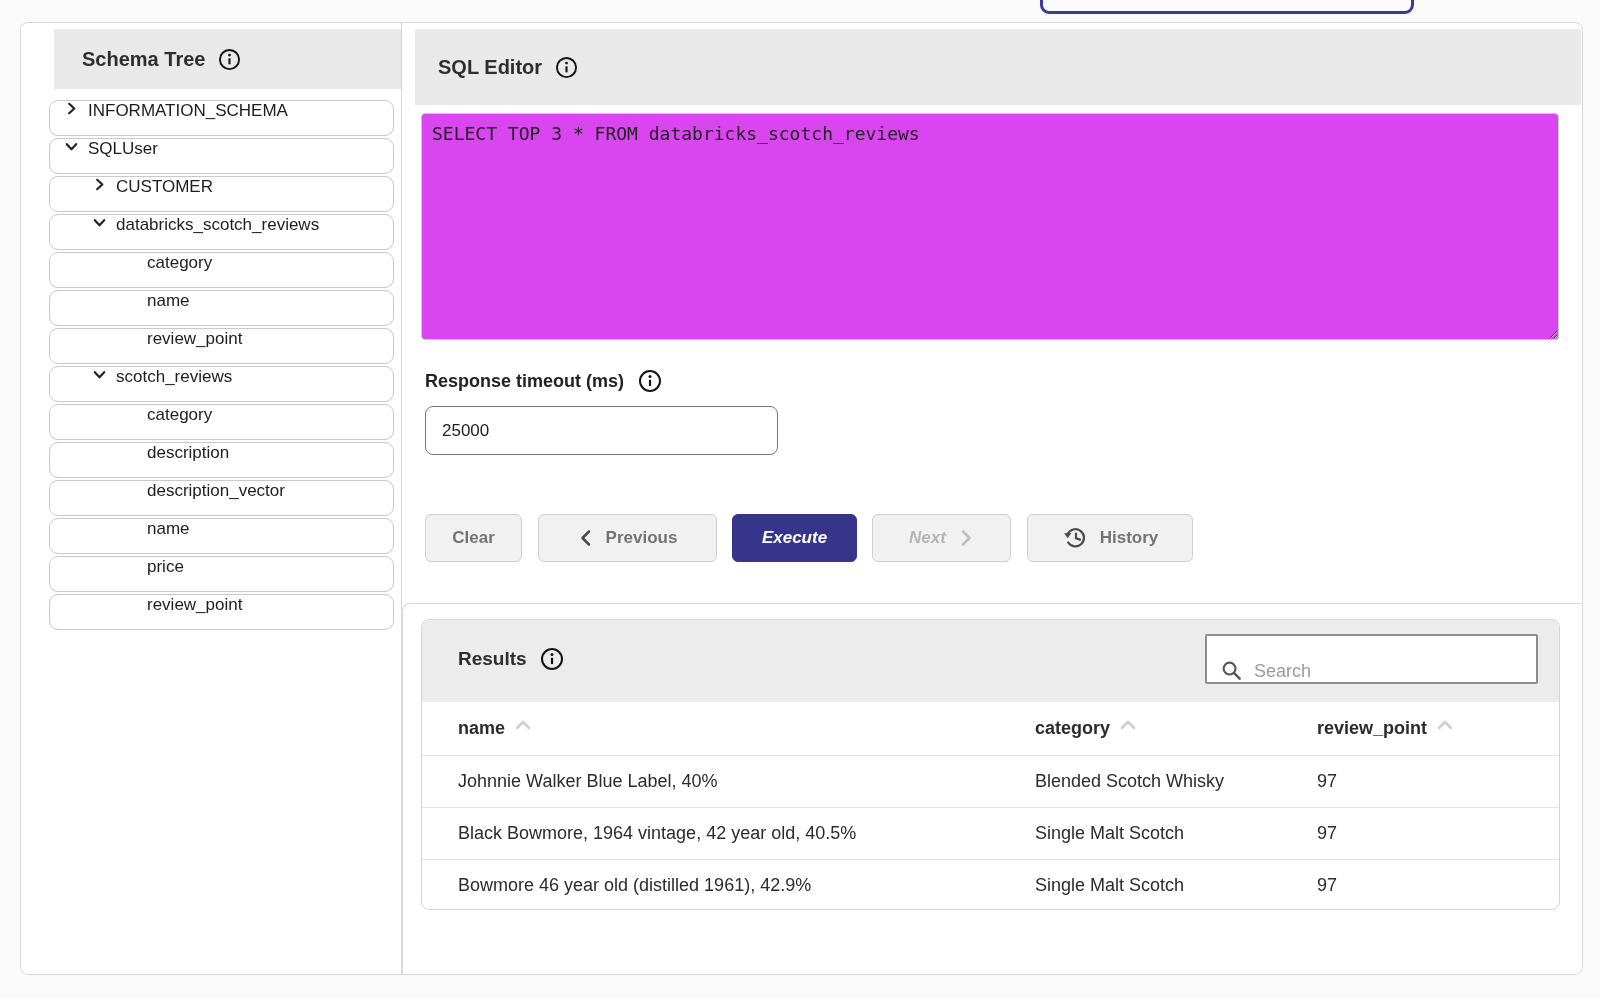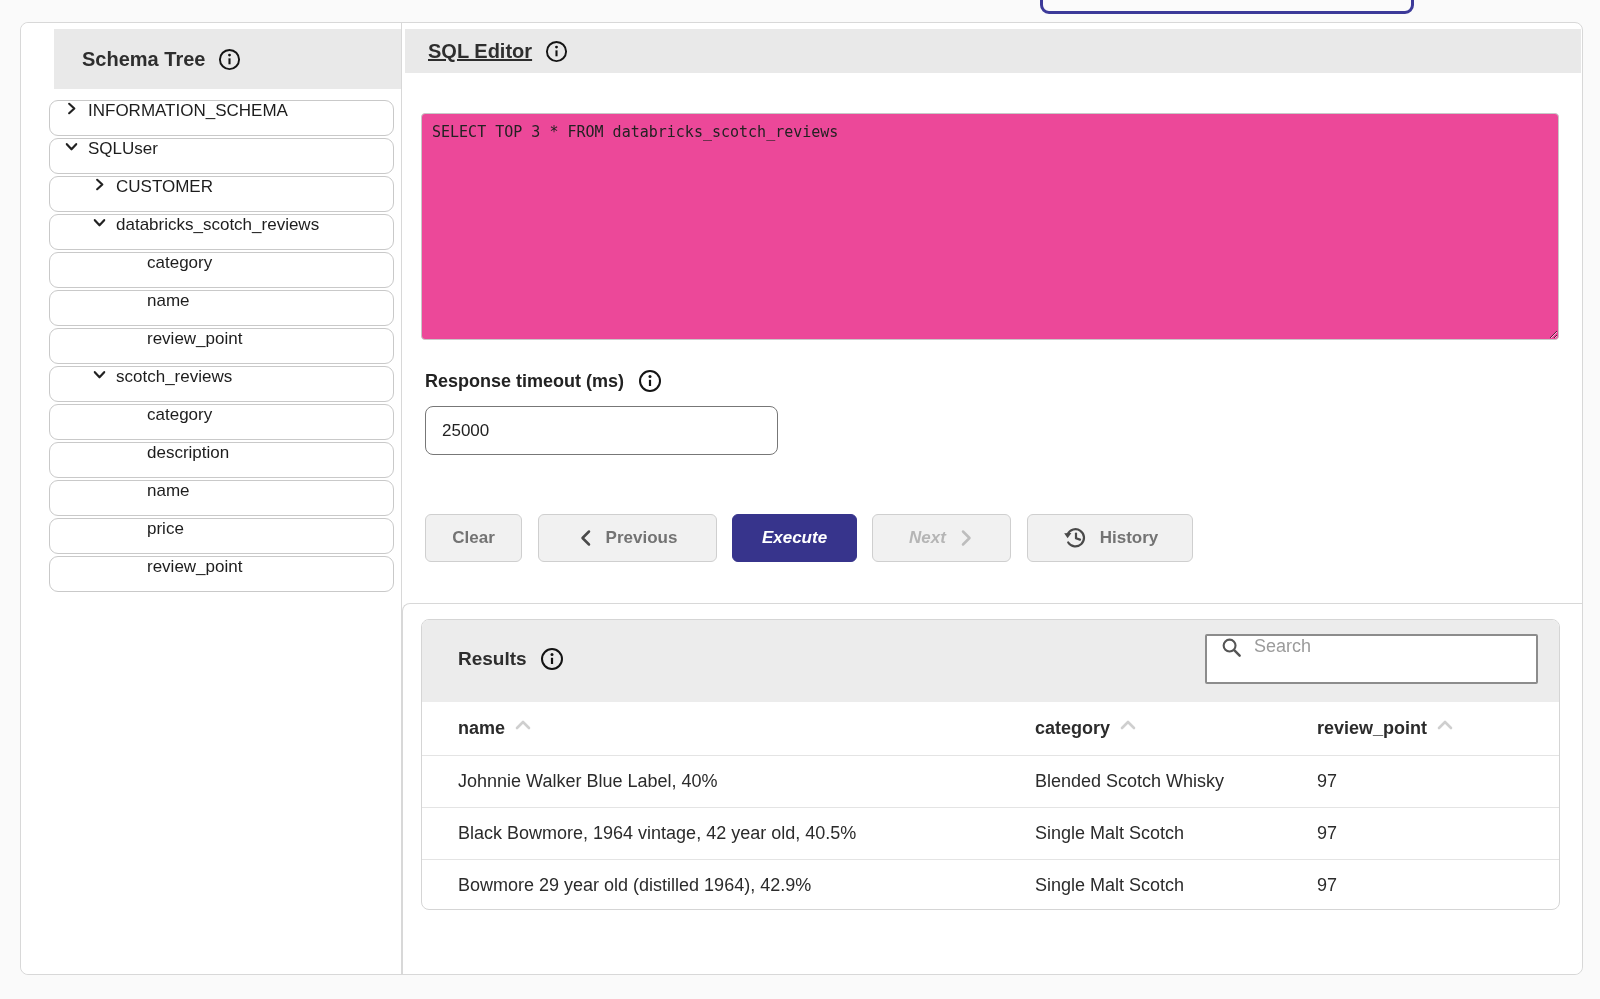--- a/index.html
+++ b/index.html
@@ -48,27 +48,27 @@
   .tree-item .chev{ margin-right:9px; flex:0 0 auto; display:inline-flex; }
   .lvl0{ padding-left:14px; }
   .lvl1{ padding-left:42px; }
   .lvl2{ padding-left:97px; }
 
   
   .main-area{
     position:absolute; left:381px; top:0; right:0; bottom:0;
   }
   .sql-header{
-    position:absolute; left:3px; right:1px; top:6px; height:44px; padding-left:23px;text-decoration:underline;
+    position:absolute; left:13px; right:1px; top:6px; height:76px; padding-left:23px;
   }
   .sql-textarea{
     position:absolute; left:19px; top:90px; width:1138px; height:227px;
-    border:1px solid #c8c8c8; border-radius:4px; background:#ec4899;
+    border:1px solid #c8c8c8; border-radius:4px; background:#d946ef;
     font-family:"DejaVu Sans Mono","Liberation Mono",monospace;
-    font-size:15px; color:#222; padding:8px 10px; resize:both; outline:none;
+    font-size:18px; color:#222; padding:8px 10px; resize:both; outline:none;
     line-height:1.35;
   }
   .timeout-label{
     position:absolute; left:23px; top:346px; display:flex; align-items:center; gap:14px;
     font-size:18px; font-weight:700; color:#222;
   }
   .timeout-input{
     position:absolute; left:23px; top:383px; width:353px; height:49px;
     border:1.5px solid #777; border-radius:8px; font-size:17px; color:#222;
     padding:15px 16px; outline:none; background:#fff;
@@ -103,21 +103,21 @@
   }
   .results-header{
     height:82px; background:#ececec; display:flex; align-items:center; padding:0 21px 4px 36px;
   }
   .results-title{
     display:flex; align-items:center; gap:13px; font-size:19px; font-weight:700; color:#2e2e2e;
   }
   .search-box{
     margin-left:auto; width:333px; height:50px; background:#fff;
     border:2px solid #8c8c8c; border-radius:2px;
-    display:flex; align-items:flex-start; gap:11px; padding:0 13px;
+    display:flex; align-items:flex-end; gap:11px; padding:0 13px;
   }
   .search-box input{
     border:none; outline:none; flex:1; font-size:18px; color:#333;
     font-family:"Liberation Sans", sans-serif; background:transparent;
   }
   .search-box input::placeholder{ color:#9b9b9b; }
 
   .tbl-row{
     display:grid; grid-template-columns:577px 282px 1fr; align-items:center;
     padding-left:36px; font-size:18px; color:#2b2b2b;
@@ -198,20 +198,23 @@
                 <polyline points="3,5.5 8,11 13,5.5" stroke="#222" stroke-width="2.3" stroke-linecap="round" stroke-linejoin="round"></polyline>
               </svg>
             </span>
           <span>scotch_reviews</span>
         </div>
         <div class="tree-item lvl2">
           <span>category</span>
         </div>
         <div class="tree-item lvl2">
           <span>description</span>
+        </div>
+        <div class="tree-item lvl2">
+          <span>description_vector</span>
         </div>
         <div class="tree-item lvl2">
           <span>name</span>
         </div>
         <div class="tree-item lvl2">
           <span>price</span>
         </div>
         <div class="tree-item lvl2">
           <span>review_point</span>
         </div>
@@ -336,21 +339,21 @@
             <div>Johnnie Walker Blue Label, 40%</div>
             <div>Blended Scotch Whisky</div>
             <div>97</div>
           </div>
           <div class="tbl-row tbl-data">
             <div>Black Bowmore, 1964 vintage, 42 year old, 40.5%</div>
             <div>Single Malt Scotch</div>
             <div>97</div>
           </div>
           <div class="tbl-row tbl-data">
-            <div>Bowmore 29 year old (distilled 1964), 42.9%</div>
+            <div>Bowmore 46 year old (distilled 1961), 42.9%</div>
             <div>Single Malt Scotch</div>
             <div>97</div>
           </div>
         </div>
       </section>
     </main>
   </div>
 </div>
 
 </body></html>

